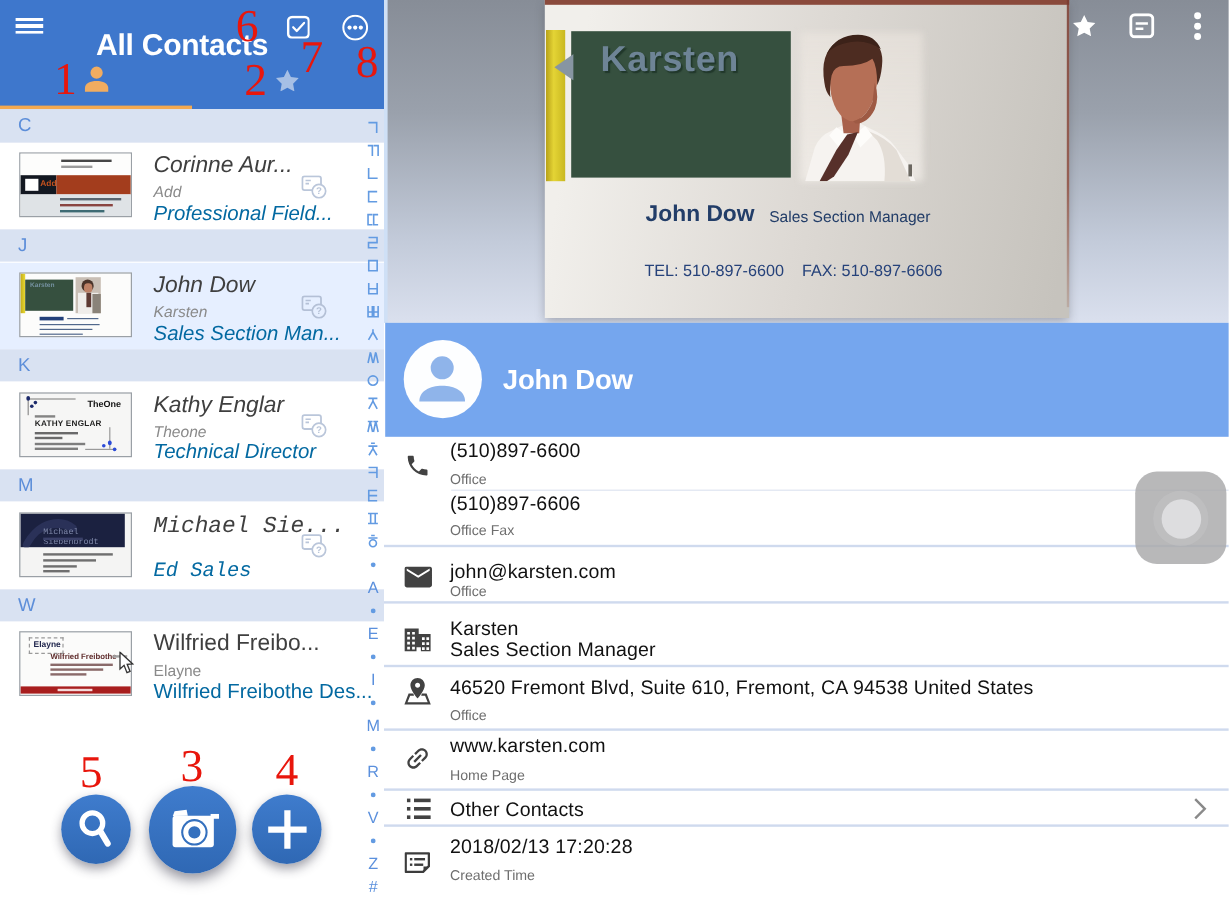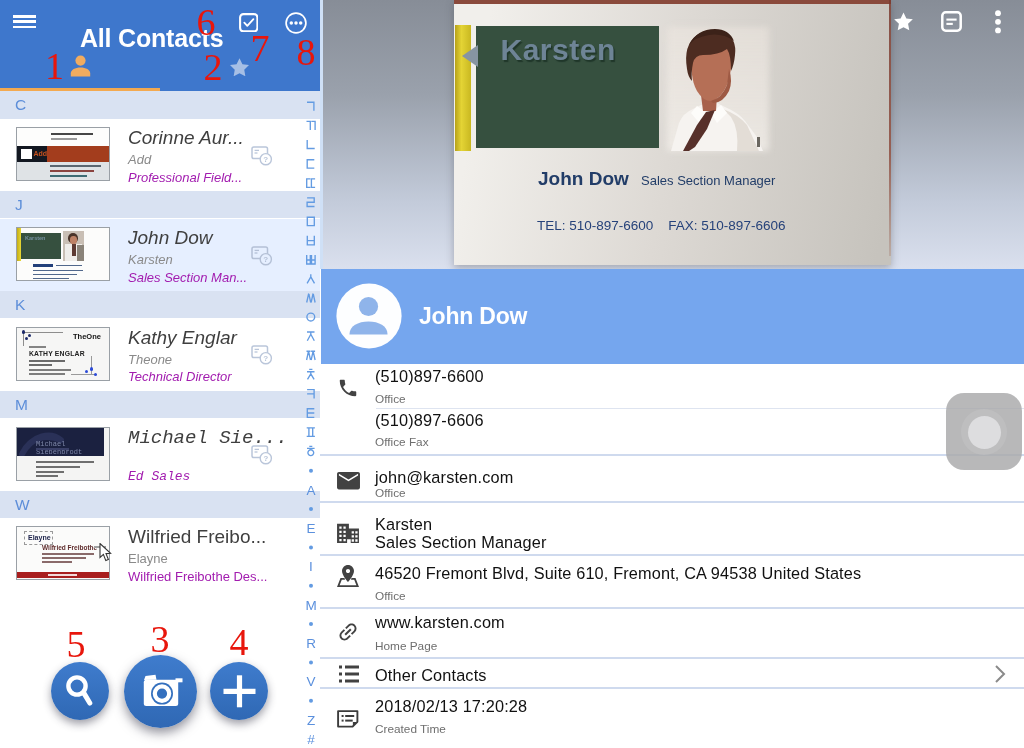--- a/index.html
+++ b/index.html
@@ -6,21 +6,21 @@
   body{width:1024px;height:748px;overflow:hidden;position:relative;
        font-family:"Liberation Sans",sans-serif;background:#fff;}
   .abs{position:absolute;}
   .shead{left:0;width:320px;height:27.3px;background:#d9e2f2;color:#5d8ed9;
          font-size:15.5px;line-height:27.6px;padding-left:15px;box-sizing:border-box;}
   .row{left:0;width:320px;height:72.5px;background:#fff;}
   .thumb{position:absolute;left:16px;top:8.5px;width:92px;height:52px;background:#fcfcfb;
          border:1px solid #9aa0a6;overflow:hidden;}
   .nm{position:absolute;left:128px;top:8.5px;font-size:19px;color:#3f3f3f;line-height:22px;}
   .c1{position:absolute;left:128px;top:33.5px;font-size:13px;color:#8a8a8a;line-height:15px;}
-  .c2{position:absolute;left:128px;top:51px;font-size:13px;color:#a21caf;line-height:15px;}
+  .c2{position:absolute;left:128px;top:51px;font-size:17px;color:#0369a1;line-height:15px;}
   .it{font-style:italic;}
   .qicon{position:absolute;left:251px;top:27px;}
   .dval{position:absolute;left:55px;font-size:16.3px;color:#111;line-height:16px;letter-spacing:0.15px;}
   .dlab{position:absolute;left:55px;font-size:11.8px;color:#6e6e6e;line-height:12px;}
   .sep{position:absolute;left:0;width:704px;height:2.2px;background:#cfdaee;}
 </style>
 </head>
 <body>
 
 <div class="abs" id="leftpane" style="left:0;top:0;width:320px;height:748px;background:#fff;">

